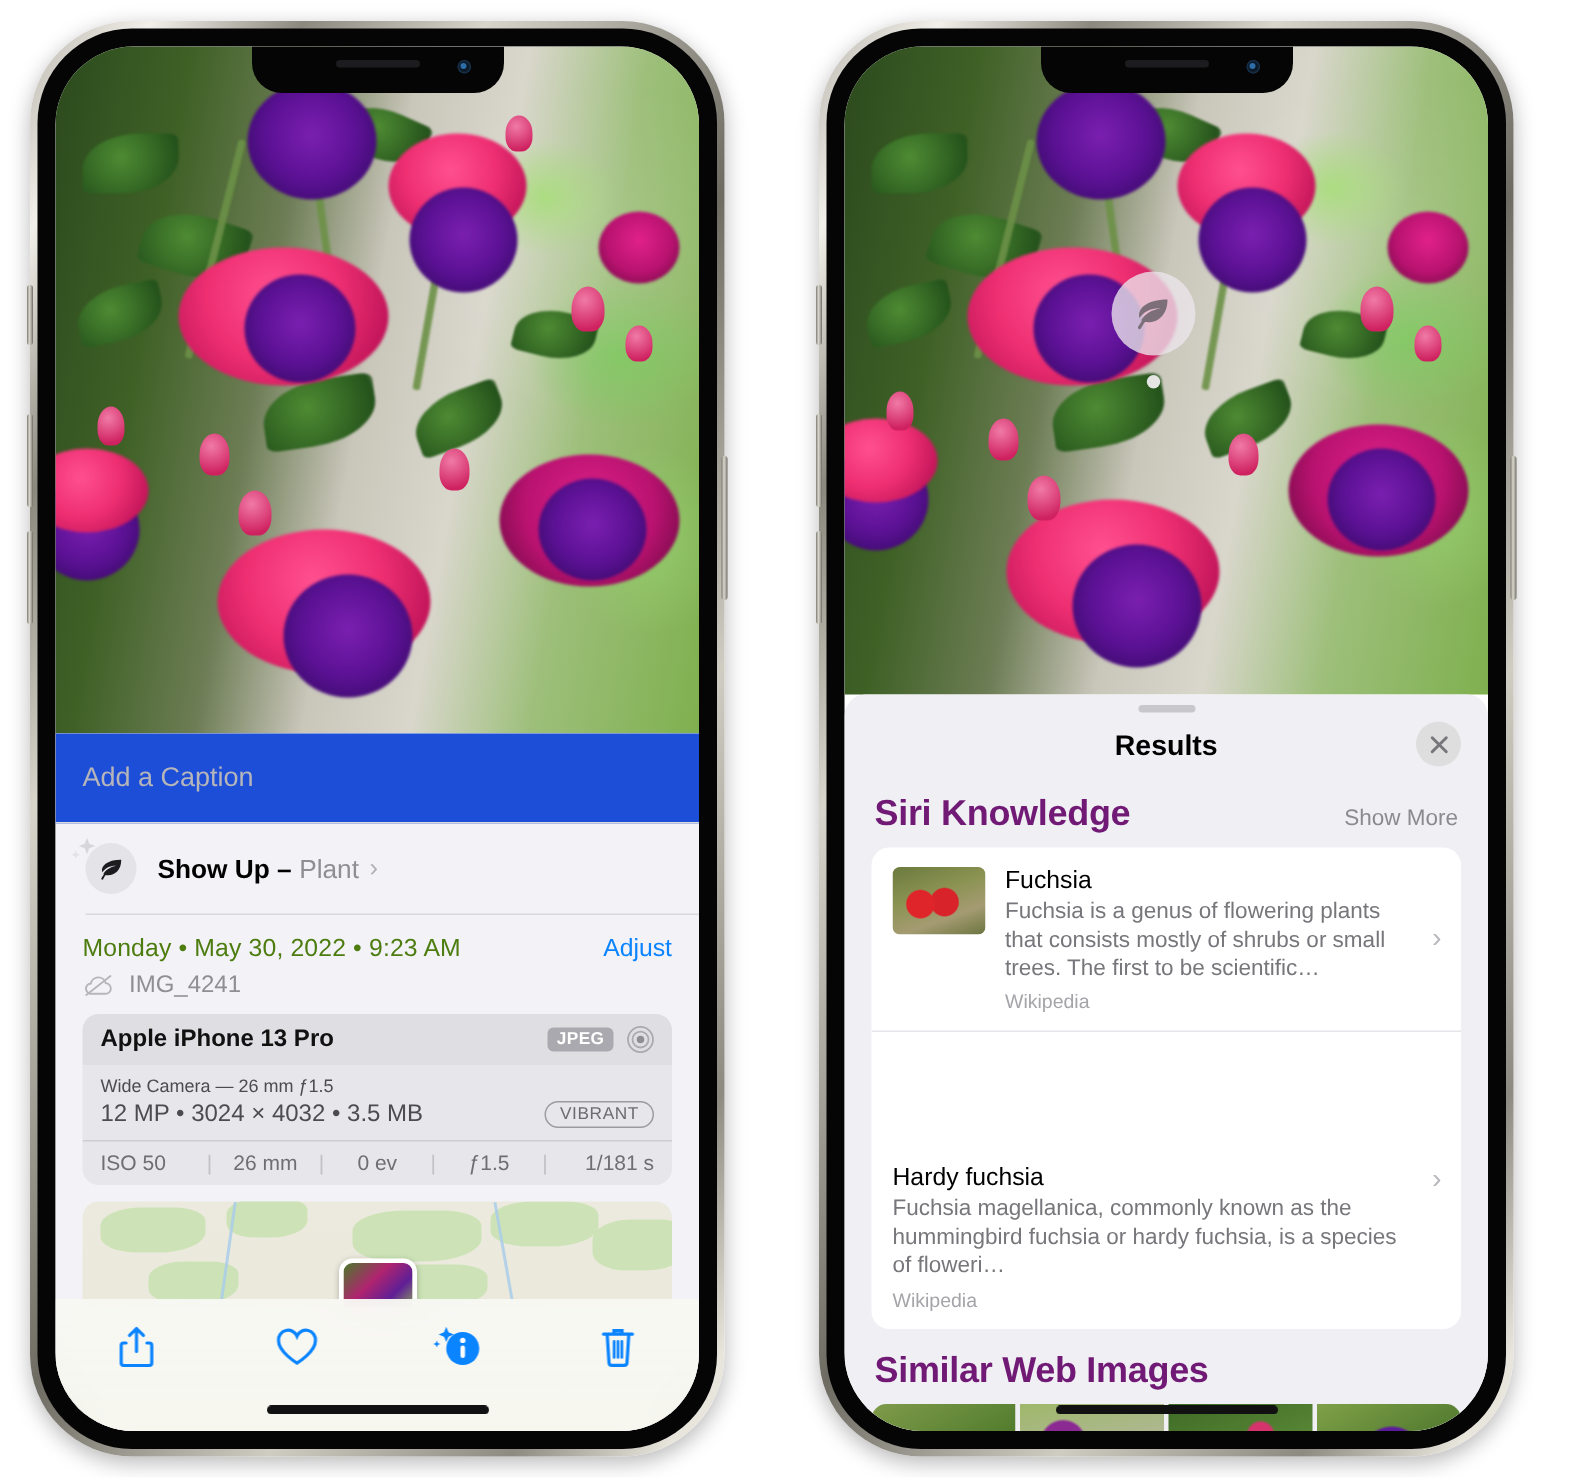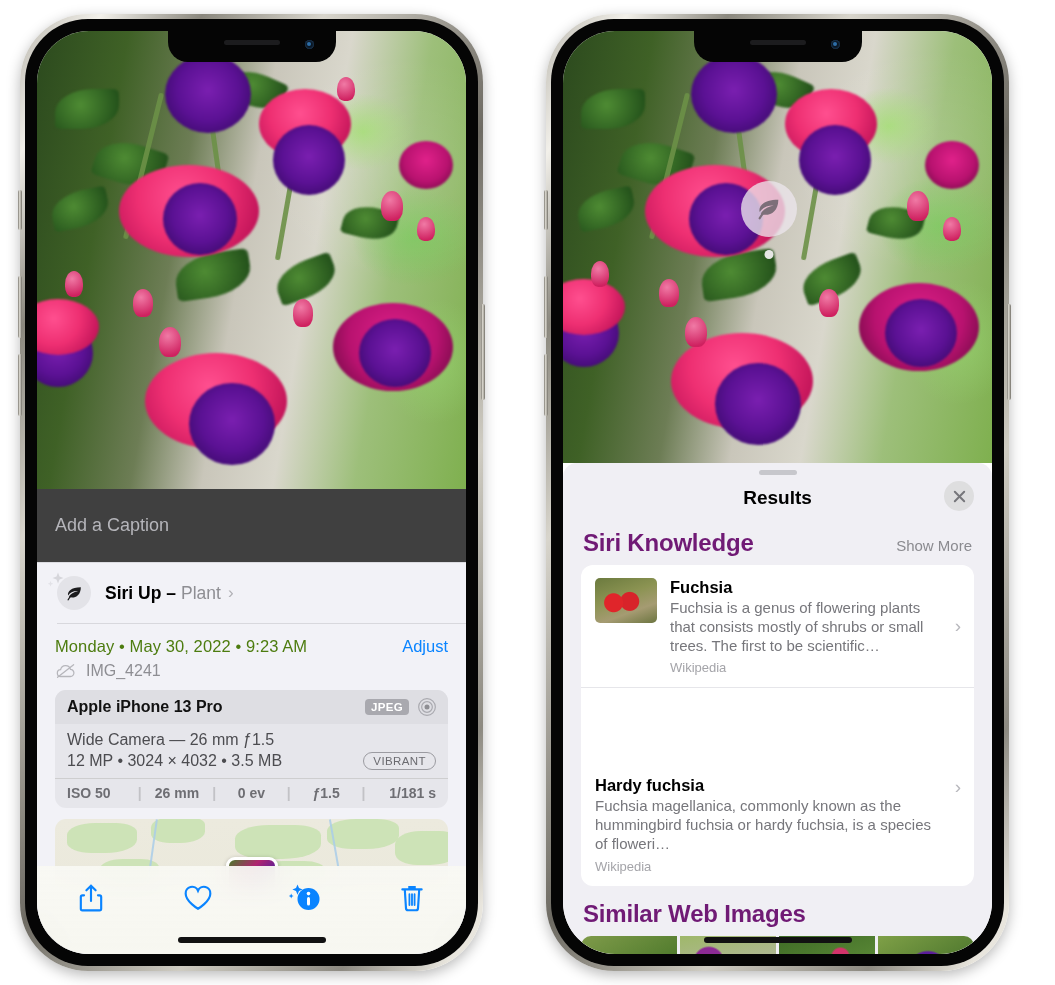--- a/index.html
+++ b/index.html
@@ -122,21 +122,21 @@
   }
   .photo .blurhaze {
     position:absolute; inset:0;
     background: radial-gradient(ellipse 200px 160px at 85% 30%, rgba(255,255,255,.12), transparent 70%);
   }
 
   
   .sheet { position:absolute; left:0; right:0; bottom:0; background:#f2f2f7; }
 
   .caption-row {
-    background:#404040; height:74px; display:flex; align-items:center;
+    background:#1d4ed8; height:60px; display:flex; align-items:center;
     padding: 12px 18px; border-bottom: .5px solid #dcdce1;
   }
   .caption-row .ph { color:#b5b5ba; font-size:18px; }
 
   .lookup-row {
     display:flex; align-items:center; gap:14px;
     padding: 13px 18px 13px 20px; position:relative;
   }
   .leaf-circle {
     width:34px; height:34px; border-radius:50%; background:#e3e3e8;
@@ -161,32 +161,32 @@
     padding: 7px 11px 7px 12px; background:#dedee3;
   }
   .cam-head .name { font-size:16px; font-weight:700; color:#111; }
   .cam-head .rt { display:flex; align-items:center; gap:8px; }
   .jpeg-badge {
     background:#a9a9af; color:#fff; font-size:11.5px; font-weight:700;
     padding: 2px 6px; border-radius:4px; letter-spacing:.3px;
   }
   .aperture-ic { width:20px; height:20px; }
   .cam-body { padding: 7px 12px 8px 12px; }
-  .cam-body .l1 { font-size:16px; color:#4c4c50; }
+  .cam-body .l1 { font-size:12px; color:#4c4c50; }
   .cam-body .l2row { display:flex; align-items:center; justify-content:space-between; margin-top:3px; }
   .cam-body .l2 { font-size:16px; color:#4c4c50; }
   .vibrant {
     border:1px solid #9b9ba1; color:#6b6b70; font-size:11.5px;
     border-radius:10px; padding: 2px 9px; letter-spacing:.4px;
   }
   .cam-exif {
     display:flex; align-items:center; border-top:.5px solid #cececf;
     padding: 6px 12px 7px 12px; color:#6e6e73; font-size:14px;
   }
-  .cam-exif span { flex:1; text-align:center;font-weight:bold; }
+  .cam-exif span { flex:1; text-align:center; }
   .cam-exif span:first-child { text-align:left; }
   .cam-exif span:last-child { text-align:right; }
   .cam-exif .sep { flex:0 0 1px; color:#c2c2c6; }
 
   .map-card {
     margin: 11px 18px 0 18px; border-radius:11px 11px 0 0; height:70px; overflow:hidden;
     position:relative;
     background:
       linear-gradient(180deg,#eceade,#ebe9dc);
   }
@@ -244,21 +244,21 @@
     height:96px;
     background:
       radial-gradient(ellipse 10px 18px at 32% 42%, #d22027, transparent 70%),
       radial-gradient(ellipse 8px 16px at 46% 46%, #c8212b, transparent 70%),
       radial-gradient(ellipse 14px 8px at 60% 18%, #3f7a2c, transparent 70%),
       radial-gradient(ellipse 16px 9px at 34% 16%, #3c7529, transparent 70%),
       radial-gradient(ellipse 18px 9px at 52% 72%, #46812f, transparent 70%),
       linear-gradient(180deg,#eceae6,#e2e0dc);
   }
   .know-text { flex:1; min-width:0; padding-right: 16px; }
-  .know-title { font-size:16.5px; font-weight:700; color:#000; margin-bottom:2px; }
+  .know-title { font-size:16.5px; font-weight:400; color:#000; margin-bottom:2px; }
   .know-desc { font-size:15px; line-height:1.25; color:#76767b; }
   .know-src { font-size:13px; color:#a4a4a9; margin-top:5px; }
   .know-chev { position:absolute; right:13px; top:50%; transform:translateY(-50%); color:#b8b8bd; font-size:19px; }
 
   .web-strip { display:flex; gap:3px; padding: 0 18px; margin-top: 2px; }
   .web-img { flex:1; height:86px; border-radius:0; }
   .web-strip .web-img:first-child { border-radius:10px 0 0 10px; }
   .web-strip .web-img:last-child  { border-radius:0 10px 10px 0; }
   .wi1 { background: radial-gradient(circle at 42% 62%, #b3197f 0 16px, transparent 18px),
           radial-gradient(circle at 45% 45%, #f2a8c4 0 8px, transparent 9px),
@@ -352,21 +352,21 @@
                 <path d="M4 20c1.2-2.4 2.8-4.3 4.6-5.8" stroke="#1c1c1e" stroke-width="1.6" fill="none" stroke-linecap="round"></path>
               </svg>
               <span class="sparkle">
                 <svg width="26" height="26" viewBox="0 0 26 26">
                   <path d="M13 4.5l1.5 4 4 1.5-4 1.5-1.5 4-1.5-4-4-1.5 4-1.5z" fill="#d6d6db"></path>
                   <path d="M5.5 13l.8 2 2 .8-2 .8-.8 2-.8-2-2-.8 2-.8z" fill="#e2e2e7"></path>
                 </svg>
               </span>
             </div>
             <div class="lookup-text">
-              <span>Siri Up –</span>
+              <span>Show Up –</span>
               <span class="sub">Plant</span>
               <span class="chev">›</span>
             </div>
           </div>
 
           <div class="divider"></div>
 
           <div class="date-block">
             <span class="date-line">Monday • May 30, 2022 • 9:23 AM</span>
             <span class="adjust">Adjust</span>

